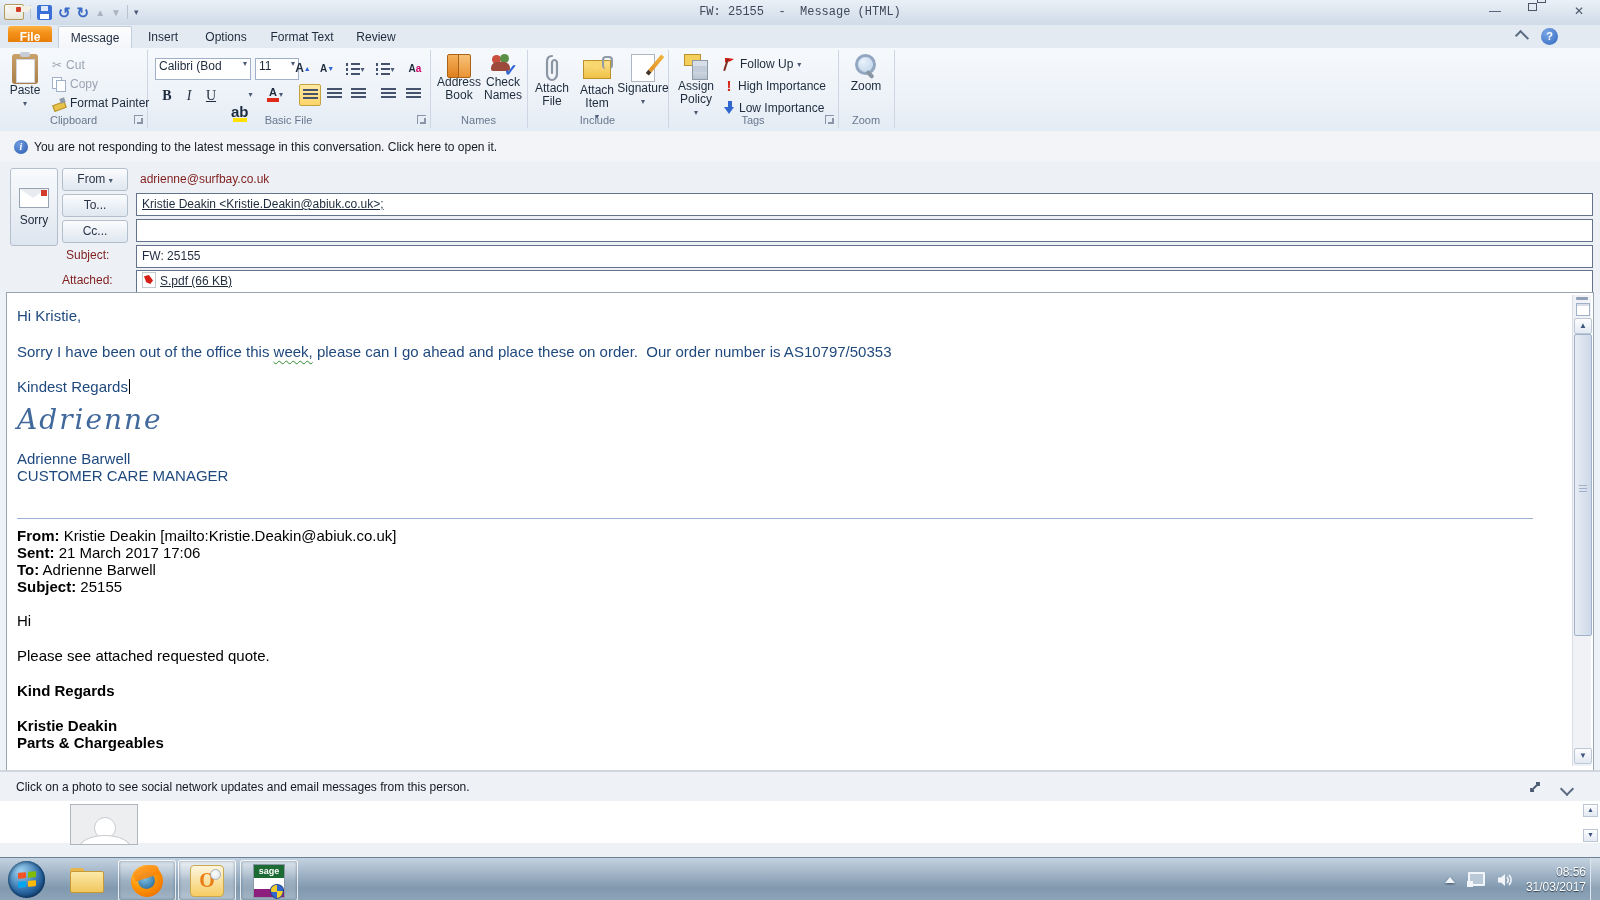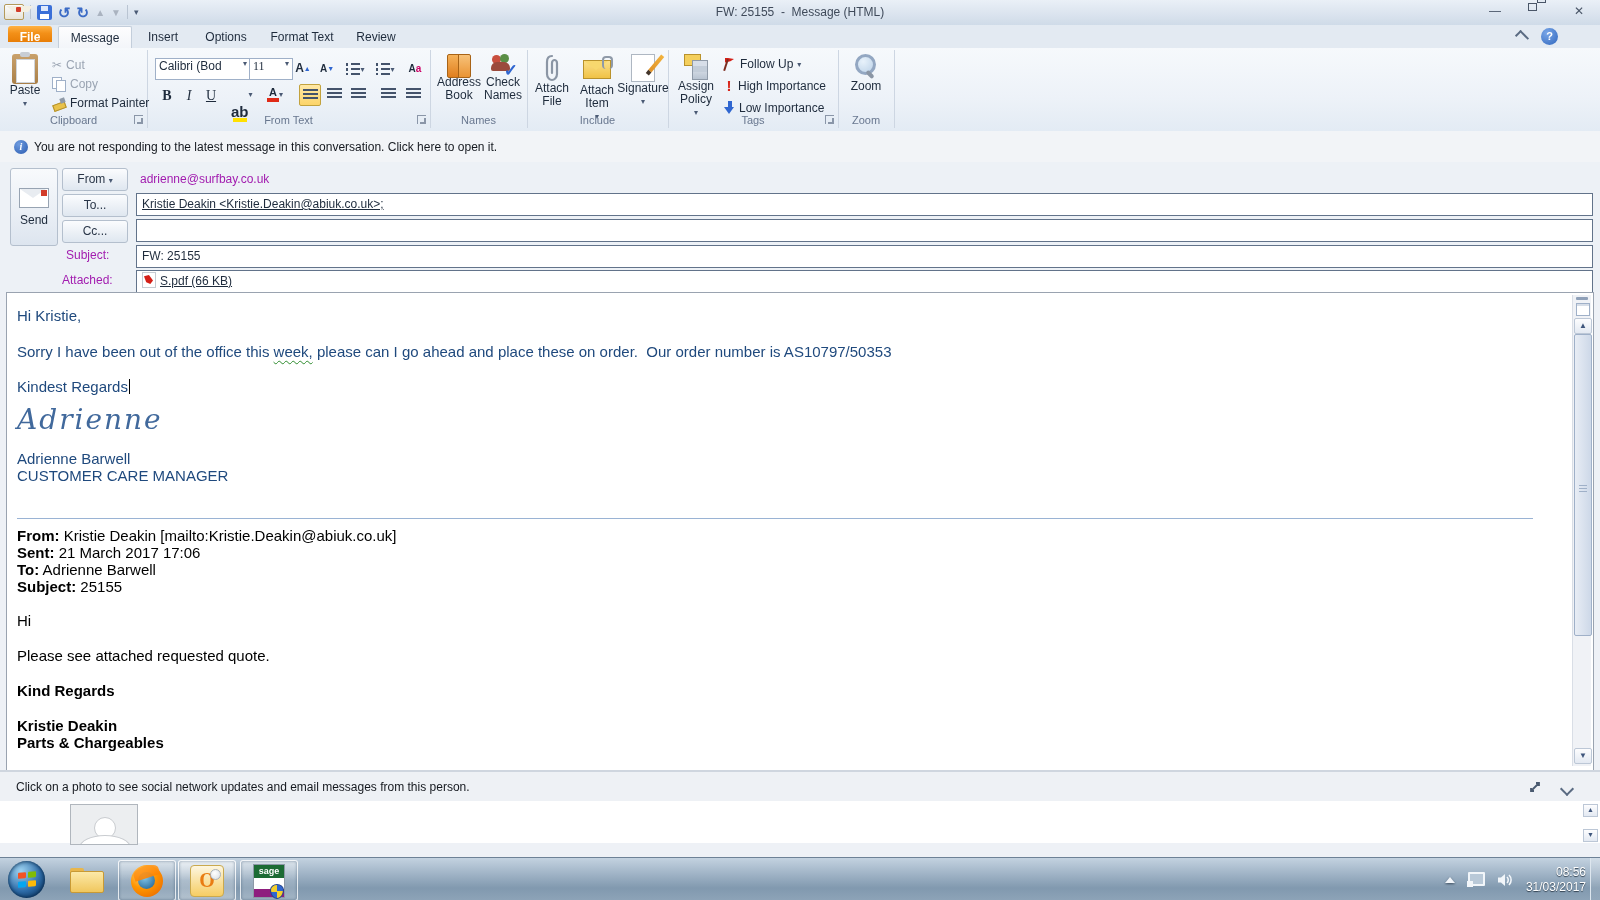--- a/index.html
+++ b/index.html
@@ -16,21 +16,21 @@
   .qat-sep{width:1px;height:14px;background:#b9c4d2;}
   .appicon{width:18px;height:14px;background:linear-gradient(#fdfdfd,#e8e4d8);border:1px solid #b49a5a;border-radius:2px;position:relative;}
   .appicon:before{content:"";position:absolute;left:1px;top:1px;border:5px solid transparent;border-top:6px solid #f3efe2;border-left:8px solid transparent;width:14px;}
   .appicon:after{content:"";position:absolute;right:2px;top:2px;width:5px;height:5px;background:#d23c2a;border-radius:1px;}
   .icon-floppy{width:15px;height:15px;background:#3a6fd8;border-radius:2px;position:relative;}
   .icon-floppy:before{content:"";position:absolute;left:4px;top:1px;width:7px;height:5px;background:#dfe9fb;}
   .icon-floppy:after{content:"";position:absolute;left:3px;bottom:1px;width:9px;height:5px;background:#fff;}
   .glyph-undo,.glyph-redo{font-size:15px;line-height:15px;color:#3b6bc6;font-weight:bold;}
   .glyph-dim{font-size:10px;color:#aab3c0;}
   .qat-caret{font-size:9px;color:#4a5a74;}
-  .wintitle{position:absolute;left:0;right:0;top:5px;text-align:center;color:#3f4a5a;}
+  .wintitle{position:absolute;left:0;right:0;top:5px;text-align:center;color:#3f4a5a;font-family:Liberation Mono, monospace;}
   .winbtns{position:absolute;right:8px;top:3px;display:flex;gap:16px;align-items:center;color:#4a5668;}
   .winbtn{width:26px;height:17px;text-align:center;font-size:12px;line-height:17px;}
   .restore-glyph{position:relative;width:11px;height:10px;margin:3px auto;}
   .restore-glyph:before{content:"";position:absolute;right:0;top:0;width:7px;height:6px;border:1.5px solid #4a5668;}
   .restore-glyph:after{content:"";position:absolute;left:0;bottom:0;width:7px;height:6px;border:1.5px solid #4a5668;background:#e3eaf2;}
 
   
   .tabrow{position:absolute;left:0;top:25px;width:1600px;height:23px;background:#e3eaf2;}
   .tab-file{position:absolute;left:8px;top:1px;width:44px;height:16px;border-radius:3px 3px 0 0;
     background:linear-gradient(#ffb243,#f39018 45%,#e87e07);color:#fff;font-weight:bold;text-align:center;line-height:22px;}
@@ -111,21 +111,21 @@
   
   .msgheader{position:absolute;left:0;top:162px;width:1600px;height:130px;background:#edf1f6;}
   .sendbtn{position:absolute;left:10px;top:6px;width:46px;height:76px;border:1px solid #b4bfcd;border-radius:3px;
     background:linear-gradient(#f8fafc,#e9eef5 60%,#dde5ef);display:flex;flex-direction:column;align-items:center;justify-content:center;gap:5px;}
   .send-env{width:28px;height:18px;background:#fff;border:1px solid #97a3b2;position:relative;}
   .send-env:before{content:"";position:absolute;left:0;top:0;border-left:13px solid transparent;border-right:13px solid transparent;border-top:9px solid #e8ecf1;}
   .send-env:after{content:"";position:absolute;right:1px;top:1px;width:6px;height:6px;background:#d23c2a;}
   .addrbtn{position:absolute;left:62px;width:64px;height:21px;border:1px solid #b4bfcd;border-radius:3px;
     background:linear-gradient(#fbfcfe,#eaeff5 60%,#dfe7f0);text-align:center;line-height:21px;color:#2a3648;}
   .field{position:absolute;left:136px;height:21px;background:#fff;border:1px solid #62738a;line-height:21px;padding-left:5px;}
-  .fieldlabel{position:absolute;color:#a21caf;}
+  .fieldlabel{position:absolute;color:#7f1d1d;}
   .ulink{text-decoration:underline;}
   .pdf-ic{display:inline-block;width:12px;height:14px;background:#fff;border:1px solid #c6cbd2;position:relative;vertical-align:-3px;margin-right:4px;}
   .pdf-ic:before{content:"";position:absolute;left:1px;top:2px;width:9px;height:9px;background:#d41f17;clip-path:polygon(0 15%,55% 0,100% 60%,70% 100%,25% 80%);}
 
   
   .bodyarea{position:absolute;left:6px;top:292px;width:1586px;height:477px;background:#fff;border:1px solid #9aa3b0;}
   .bodycontent{position:absolute;left:10px;top:0;width:1500px;font-size:15px;line-height:17px;color:#1F497D;}
   .bodycontent .black{color:#000;}
   .misspell{text-decoration:underline wavy #2e8b2e;text-underline-offset:3px;text-decoration-thickness:1px;}
   .caret-bar{display:inline-block;width:1.5px;height:15px;background:#000;vertical-align:-2px;margin-left:1px;}
@@ -241,21 +241,21 @@
       </div>
       <div class="rlabel">Clipboard</div>
       <span class="launcher"></span>
     </div>
 
     <div class="rgroup" style="left:147px;width:283px;">
       <div class="combo" style="position:absolute;left:8px;top:8px;width:88px;">
         <span>Calibri (Bod</span>
           <span class="caret">▾</span>
       </div>
-      <div class="combo" style="position:absolute;left:102px;top:8px;width:36px;font-family:Liberation Serif, serif;">
+      <div class="combo" style="position:absolute;left:108px;top:8px;width:36px;">
         <span>11</span>
           <span class="caret">▾</span>
       </div>
       <div class="fmtbtn" style="position:absolute;left:146px;top:8px;font-weight:bold;">A<span style="font-size:7px;color:#2f66d0;">▲</span></div>
       <div class="fmtbtn" style="position:absolute;left:170px;top:8px;font-weight:bold;font-size:10px;">A<span style="font-size:7px;color:#2f66d0;">▼</span></div>
       <div class="fmtbtn" style="position:absolute;left:198px;top:9px;">
           <span class="bullets-icon"></span>
           <span class="caret">▾</span>
         </div>
       <div class="fmtbtn" style="position:absolute;left:228px;top:9px;">
@@ -288,21 +288,21 @@
         </div>
       <div class="fmtbtn" style="position:absolute;left:201px;top:34px;">
           <span class="lines-icon"></span>
         </div>
       <div class="fmtbtn" style="position:absolute;left:231px;top:34px;">
           <span class="lines-icon"></span>
         </div>
       <div class="fmtbtn" style="position:absolute;left:256px;top:34px;">
           <span class="lines-icon"></span>
         </div>
-      <div class="rlabel">From Text</div>
+      <div class="rlabel">Basic File</div>
       <span class="launcher"></span>
     </div>
 
     <div class="rgroup" style="left:430px;width:97px;">
       <div class="bigbtn" style="left:6px;width:46px;">
         <span class="icon-book"></span>
         <span>Address Book</span>
       </div>
       <div class="bigbtn" style="left:52px;width:42px;">
         <span class="icon-checknames">
@@ -369,21 +369,21 @@
   </div>
 
   <div class="infobar">
     <span class="info-icon">i</span>
     <span class="info-text">You are not responding to the latest message in this conversation. Click here to open it.</span>
   </div>
 
   <div class="msgheader">
     <div class="sendbtn">
       <span class="send-env"></span>
-      <span>Send</span>
+      <span>Sorry</span>
     </div>
     <div class="addrbtn" style="top:6px;">
       <span>From</span> <span class="caret">▾</span>
     </div>
     <div class="addrbtn" style="top:32px;">
       <span>To...</span>
     </div>
     <div class="addrbtn" style="top:58px;">
       <span>Cc...</span>
     </div>

